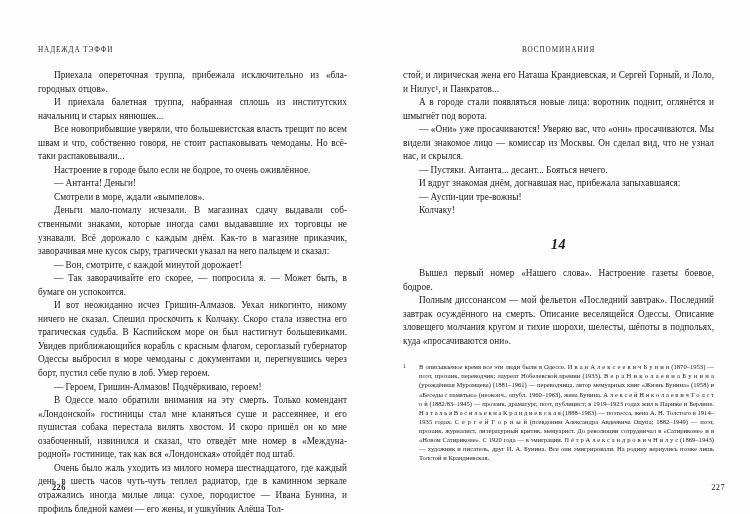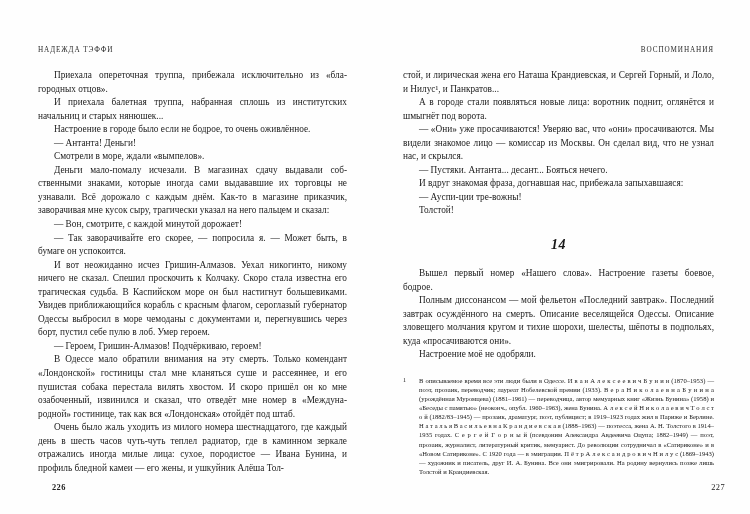--- a/index.html
+++ b/index.html
@@ -36,21 +36,21 @@
     font-size: 7.2px;
     letter-spacing: 0.9px;
     font-variant: small-caps;
     text-transform: uppercase;
     color: #2a2a2a;
     height: 12px;
     line-height: 12px;
     white-space: nowrap;
   }
   .rh-left  { text-align: left; }
-  .rh-right { text-align: right; }
+  .rh-right { text-align: center; }
 
   .body-col {
     margin-top: 13px;
     width: 100%;
   }
   p.para {
     margin: 0;
     text-indent: 16px;
     font-size: 9.3px;
     line-height: 13.55px;
@@ -117,20 +117,21 @@
 
 <div class="spread">
 
   <div class="page page-left">
 
     <div class="running-head rh-left">Надежда Тэффи</div>
 
     <div class="body-col">
       <p class="para">Приехала опереточная труппа, прибежала исключительно из «бла­городных отцов».</p>
       <p class="para">И приехала балетная труппа, набранная сплошь из институтских начальниц и старых нянюшек...</p>
+      <p class="para">Все новоприбывшие уверяли, что большевистская власть трещит по всем швам и что, собственно говоря, не стоит распаковывать чемо­даны. Но всё-таки распаковывали...</p>
       <p class="para">Настроение в городе было если не бодрое, то очень оживлённое.</p>
       <p class="para">— Антанта! Деньги!</p>
       <p class="para">Смотрели в море, ждали «вымпелов».</p>
       <p class="para">Деньги мало-помалу исчезали. В магазинах сдачу выдавали соб­ственными знаками, которые иногда сами выдававшие их торговцы не узнавали. Всё дорожало с каждым днём. Как-то в магазине приказ­чик, заворачивая мне кусок сыру, трагически указал на него пальцем и сказал:</p>
       <p class="para">— Вон, смотрите, с каждой минутой дорожает!</p>
       <p class="para">— Так заворачивайте его скорее, — попросила я. — Может быть, в бумаге он успокоится.</p>
       <p class="para">И вот неожиданно исчез Гришин-Алмазов. Уехал никогинто, ни­кому ничего не сказал. Спешил проскочить к Колчаку. Скоро стала из­вестна его трагическая судьба. В Каспийском море он был настигнут большевиками. Увидев приближающийся корабль с красным флагом, сероглазый губернатор Одессы выбросил в море чемоданы с докумен­тами и, перегнувшись через борт, пустил себе пулю в лоб. Умер героем.</p>
       <p class="para">— Героем, Гришин-Алмазов! Подчёркиваю, героем!</p>
       <p class="para">В Одессе мало обратили внимания на эту смерть. Только комендант «Лондонской» гостиницы стал мне кланяться суше и рассеяннее, и его пушистая собака перестала вилять хвостом. И скоро пришёл он ко мне озабоченный, извинился и сказал, что отведёт мне номер в «Междуна­родной» гостинице, так как вся «Лондонская» отойдёт под штаб.</p>
       <p class="para">Очень было жаль уходить из милого номера шестнадцатого, где каждый день в шесть часов чуть-чуть теплел радиатор, где в каминном зеркале отражались иногда милые лица: сухое, породистое — Ивана Бунина, и профиль бледной камеи — его жены, и ушкуйник Алёша Тол-</p>
@@ -143,29 +144,28 @@
 
   <div class="page page-right">
 
     <div class="running-head rh-right">Воспоминания</div>
 
     <div class="body-col">
       <p class="para noindent">стой, и лирическая жена его Наташа Крандиевская, и Сергей Горный, и Лоло, и Нилус¹, и Панкратов...</p>
       <p class="para">А в городе стали появляться новые лица: воротник поднит, огля­нётся и шмыгнёт под ворота.</p>
       <p class="para">— «Они» уже просачиваются! Уверяю вас, что «они» просачивают­ся. Мы видели знакомое лицо — комиссар из Москвы. Он сделал вид, что не узнал нас, и скрылся.</p>
       <p class="para">— Пустяки. Антанта... десант... Бояться нечего.</p>
-      <p class="para">И вдруг знакомая фраза, догнавшая нас, прибежала запыхавшаяся:</p>
+      <p class="para">И вдруг знакомая днём, догнавшая нас, прибежала запыхавшаяся:</p>
       <p class="para">— Ауспи-ции тре-вожны!</p>
-      <p class="para">Толстой!</p>
+      <p class="para">Колчаку!</p>
 
       <div class="chapter-num">14</div>
 
       <p class="para">Вышел первый номер «Нашего слова». Настроение газеты боевое, бодрое.</p>
       <p class="para">Полным диссонансом — мой фельетон «Последний завтрак». По­следний завтрак осуждённого на смерть. Описание веселящейся Одес­сы. Описание зловещего молчания кругом и тихие шорохи, шелесты, шёпоты в подпольях, куда «просачиваются они».</p>
-      <p class="para">Настроение моё не одобряли.</p>
 
       <div class="footnote-block">
         <div class="footnote-row">
           <div class="fn-marker">1</div>
           <div class="fn-text">В описываемое время все эти люди были в Одессе. И в а н   А л е к с е е в и ч   Б у н и н   (1870–1953) — поэт, прозаик, переводчик; лауреат Нобелевской премии (1933). В е р а   Н и к о л а е в н а   Б у н и н а (урождённая Муромцева) (1881–1961) — переводчица, автор мемуарных книг «Жизнь Бунина» (1958) и «Беседы с памятью» (неоконч., опубл. 1960–1963), жена Бунина. А л е к с е й   Н и к о л а е в и ч   Т о л с т о й (1882/83–1945) — прозаик, драматург, поэт, пуб­лицист; в 1919–1923 годах жил в Париже и Берлине. Н а т а л ь я   В а с и л ь ­е в н а   К р а н д и е в с к а я (1888–1963) — поэтесса, жена А. Н. Толстого в 1914–1935 годах. С е р г е й   Г о р н ы й   (псевдоним Александра Авдеевича Оцупа; 1882–1949) — поэт, прозаик, журналист, литературный критик, мемуарист. До революции сотрудничал в «Сатириконе» и в «Новом Сатириконе». С 1920 го­да — в эмиграции. П ё т р   А л е к с а н д р о в и ч   Н и л у с   (1869–1943) — худож­ник и писатель, друг И. А. Бунина. Все они эмигрировали. На родину верну­лись позже лишь Толстой и Крандиевская.</div>
         </div>
       </div>
     </div>
 
     <div class="folio folio-right">227</div>

